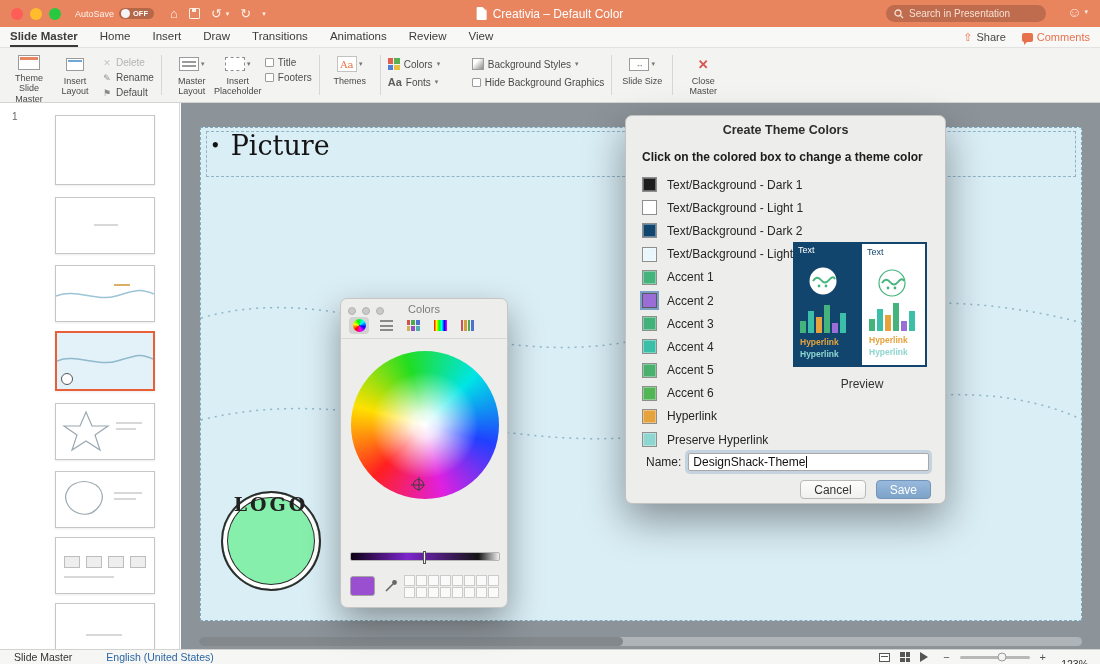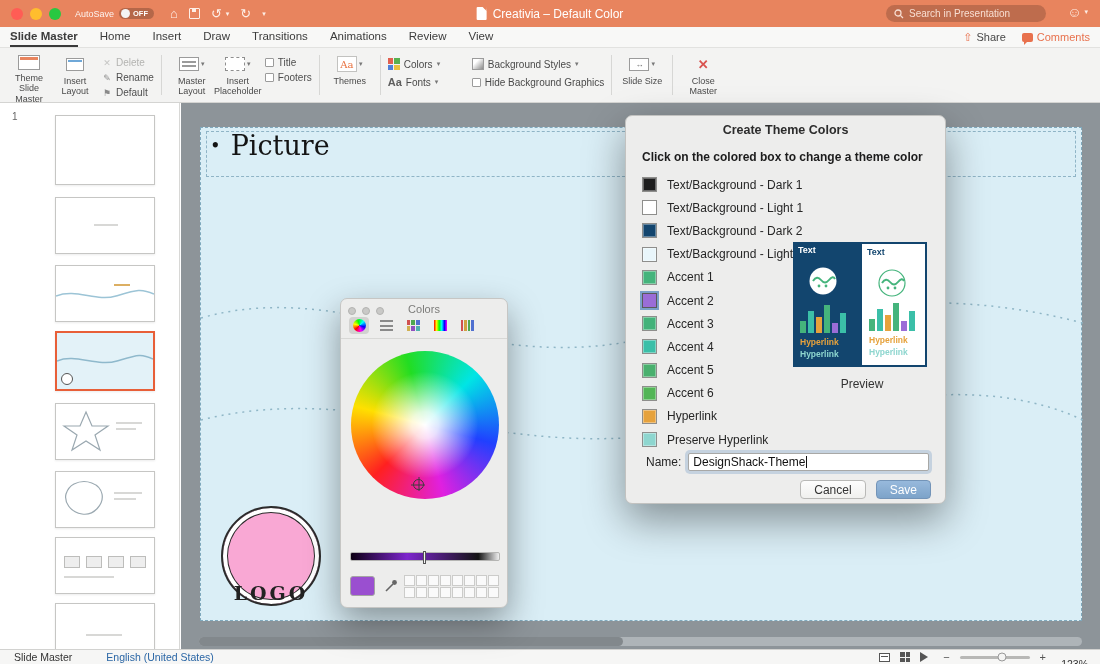--- a/index.html
+++ b/index.html
@@ -83,21 +83,21 @@
   .t-wave { position:absolute; inset:0; }
   .t-sq { position:absolute; width:16px; height:12px; border:1px solid #bdbdbb; background:#eee; }
 
   
   .editor { position:absolute; left:181px; top:103px; right:0; bottom:15px; background:#8d9499; }
   .slide { position:absolute; left:19px; top:24px; width:882px; height:494px; background:#daeef6; border:1px dashed #7fa9bd; }
   .title-ph { position:absolute; left:5px; top:3px; right:5px; height:46px; border:1px dashed #8fb4c6; }
   .slide-title { position:absolute; left:9px; top:2px; font-family:"DejaVu Serif",serif; font-size:27px; color:#141414; display:flex; align-items:center; gap:10px; }
   .slide-title .bullet { font-size:18px; }
   .waves { position:absolute; inset:0; pointer-events:none; }
-  .logo-circle { position:absolute; left:20px; top:378px; width:100px; height:100px; background:#f9a8d4; border:2.5px solid #2c2c2c; border-radius:50%; display:flex; align-items:flex-end; justify-content:center; box-shadow:inset 0 0 0 4px #fff, inset 0 0 0 5px #2c2c2c; }
+  .logo-circle { position:absolute; left:20px; top:363px; width:100px; height:100px; background:#86efac; border:2.5px solid #2c2c2c; border-radius:50%; display:flex; align-items:flex-start; justify-content:center; box-shadow:inset 0 0 0 4px #fff, inset 0 0 0 5px #2c2c2c; }
   .logo-text { font-family:"DejaVu Serif",serif; font-weight:bold; font-size:19px; letter-spacing:3px; color:#222; }
   .hscroll { position:absolute; left:18px; right:18px; bottom:3px; height:9px; background:#aeb4b8; border-radius:5px; }
   .hscroll .handle { position:absolute; left:0; top:0; bottom:0; width:48%; background:#82888c; border-radius:5px; }
 
   
   .colors-panel { position:absolute; left:340px; top:298px; width:168px; height:310px; background:#ededec; border:1px solid #c6c6c4; border-radius:7px; box-shadow:0 14px 34px rgba(0,0,0,.38); z-index:30; }
   .cp-header { position:relative; height:40px; border-bottom:1px solid #d8d8d6; }
   .cp-dots { position:absolute; left:7px; top:8px; display:flex; gap:6px; }
   .cp-dot { width:8px; height:8px; border-radius:50%; background:#c9c9c7; border:1px solid #b3b3b1; }
   .cp-title { position:absolute; left:0; right:0; top:4px; text-align:center; font-size:11px; color:#7c7c7a; }
@@ -134,21 +134,21 @@
   .td-instruction { position:absolute; left:16px; top:34px; font-size:12px; font-weight:bold; color:#1c1c1c; }
   .td-list { position:absolute; left:16px; top:57px; display:flex; flex-direction:column; }
   .td-row { height:23.2px; display:flex; align-items:center; gap:10px; }
   .td-swatch { width:15px; height:15px; border:1px solid #8e8e8c; box-shadow:inset 0 0 0 1px rgba(255,255,255,.35); }
   .td-swatch.selected { box-shadow:0 0 0 2px #7aa0c8; border-color:#5a5a5a; }
   .td-label { font-size:12px; color:#262626; }
   .td-preview-col { position:absolute; right:14px; top:126px; width:138px; }
   .tiles { display:flex; }
   .tile { width:67px; height:125px; position:relative; overflow:hidden; }
   .tile.light { border:2px solid #12456e; background:#fff; }
-  .tile-text { position:absolute; left:5px; top:3px; font-size:9px; font-weight:bold; }
+  .tile-text { position:absolute; left:5px; top:3px; font-size:9px; font-weight:normal; }
   .tile-shape { position:absolute; left:15px; top:24px; }
   .tile-bars { position:absolute; left:7px; bottom:34px; display:flex; align-items:flex-end; gap:2px; height:30px; }
   .tile-bars .bar { width:6px; }
   .tile-link1 { position:absolute; left:7px; bottom:20px; font-size:8.5px; font-weight:bold; }
   .tile-link2 { position:absolute; left:7px; bottom:8px; font-size:8.5px; font-weight:bold; }
   .preview-label { margin-top:10px; text-align:center; font-size:12px; color:#333; }
   .td-name-row { position:absolute; left:20px; right:16px; top:337px; display:flex; align-items:center; gap:7px; }
   .td-name-label { font-size:12px; color:#262626; }
   .td-input { flex:1; height:18px; background:#fff; border:1px solid #a8a8a6; border-radius:2px; display:flex; align-items:center; padding:0 4px; font-size:12px; color:#111; box-shadow:0 0 0 3px rgba(122,160,200,.35); }
   .td-caret { width:1px; height:12px; background:#111; margin-left:1px; animation:blink 1s steps(1) infinite; }

